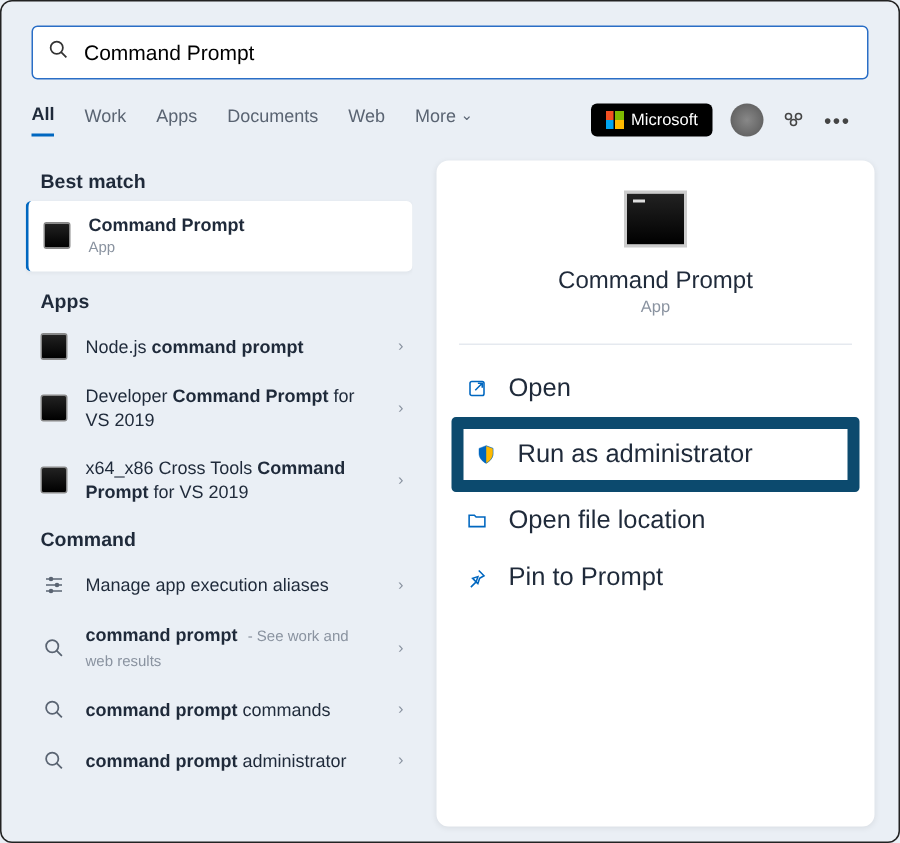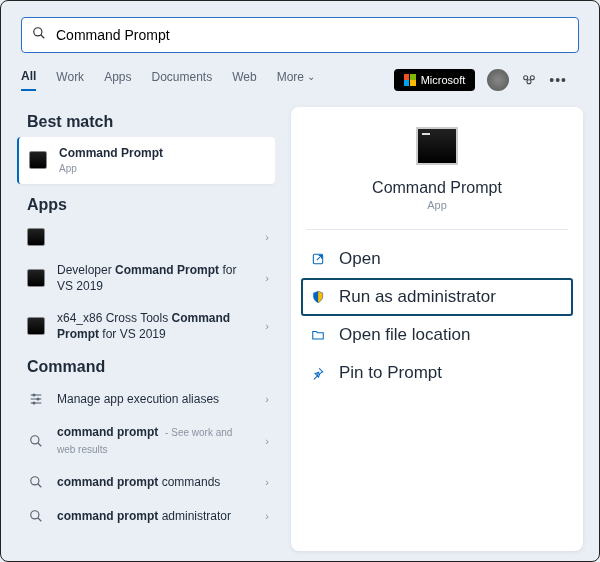--- a/index.html
+++ b/index.html
@@ -49,21 +49,21 @@
   .content { display: flex; padding: 16px 16px 0 16px; gap: 16px; height: calc(100% - 100px); }
   .left { width: 258px; overflow: hidden; }
   .right {
     flex: 1; background: #fff; border-radius: 8px;
     box-shadow: 0 1px 4px rgba(0,0,0,0.08);
     padding: 20px 0 0 0;
     display: flex; flex-direction: column; align-items: center;
   }
 
   .section-header {
-    font-size: 16px; font-weight: 600; color: #1f2a3a;
+    font-size: 13px; font-weight: 600; color: #1f2a3a;
     margin: 6px 0 6px 10px;
   }
   .result-item {
     display: flex; align-items: center;
     padding: 8px 10px; border-radius: 4px;
     position: relative; cursor: pointer;
   }
   .result-item.best {
     background: #fff; border-left: 2px solid #0067c0;
     box-shadow: 0 1px 3px rgba(0,0,0,0.05);
@@ -96,21 +96,21 @@
   .preview-title { font-size: 16px; font-weight: 500; color: #1f2a3a; margin-bottom: 2px; }
   .preview-sub { font-size: 11px; color: #8a93a0; margin-bottom: 18px; }
   .divider { width: calc(100% - 30px); height: 1px; background: #e5e9ef; margin-bottom: 10px; }
 
   .actions { width: 100%; padding: 0 10px; }
   .action {
     display: flex; align-items: center; padding: 7px 6px;
     font-size: 17px; color: #1f2a3a; cursor: pointer; border-radius: 3px;
     border: 2px solid transparent;
   }
-  .action.highlight { border: 2px solid #0c4a6e; }
+  .action.highlight { border: 8px solid #0c4a6e; }
   .action-icon { width: 18px; margin-right: 12px; display: flex; justify-content: center; color: #0067c0; }
 </style>
 </head>
 <body>
 
 <div class="search-bar">
   <span class="icon">
     <svg width="14" height="14" viewBox="0 0 24 24" fill="none" stroke="#333" stroke-width="2">
       <circle cx="10" cy="10" r="7"></circle>
         <line x1="21" y1="21" x2="15" y2="15"></line>
@@ -156,20 +156,21 @@
       <span class="result-text">
         <b>Command Prompt</b>
         <span class="result-sub">App</span>
       </span>
     </div>
 
     <div class="section-header" style="margin-top:12px;">Apps</div>
     <div id="apps-list">
         <div class="result-item">
     <span class="result-icon cmd-icon"></span>
+    <span class="result-text">Node.js <b>command prompt</b></span>
     <span class="chev">›</span>
         </div>
         <div class="result-item">
     <span class="result-icon cmd-icon"></span>
     <span class="result-text">Developer <b>Command Prompt</b> for VS 2019</span>
     <span class="chev">›</span>
         </div>
         <div class="result-item">
     <span class="result-icon cmd-icon"></span>
     <span class="result-text">x64_x86 Cross Tools <b>Command Prompt</b> for VS 2019</span>

